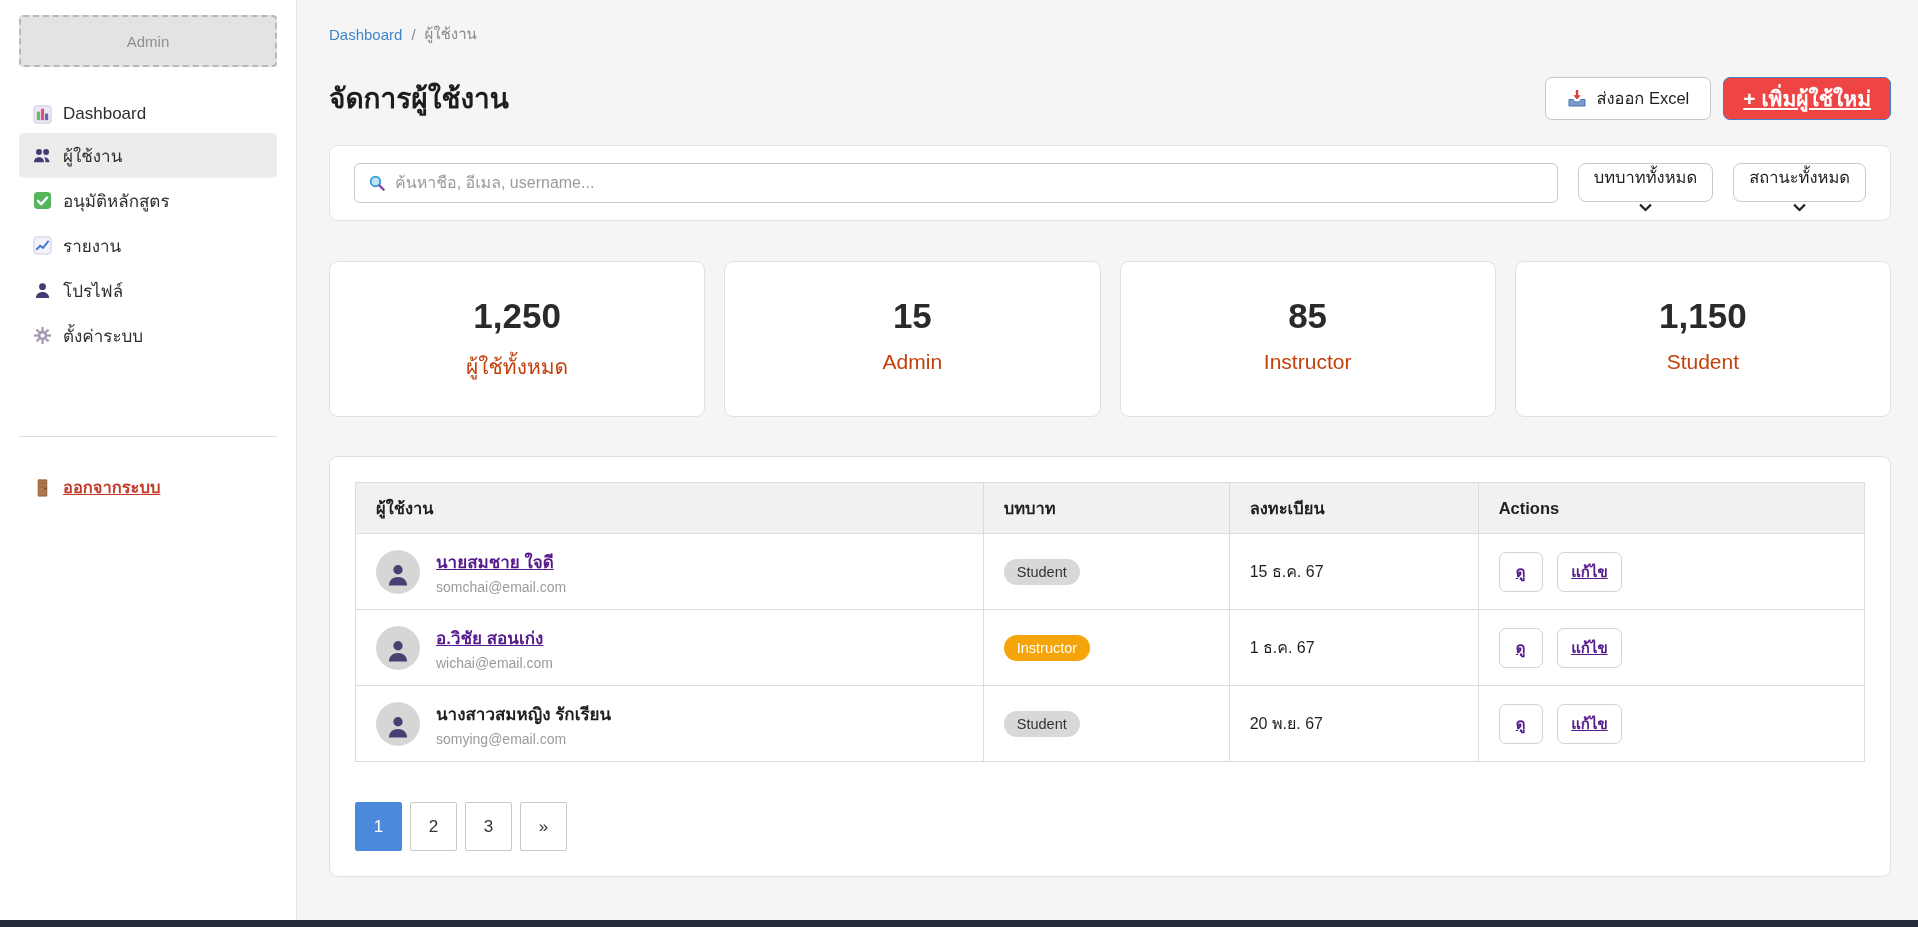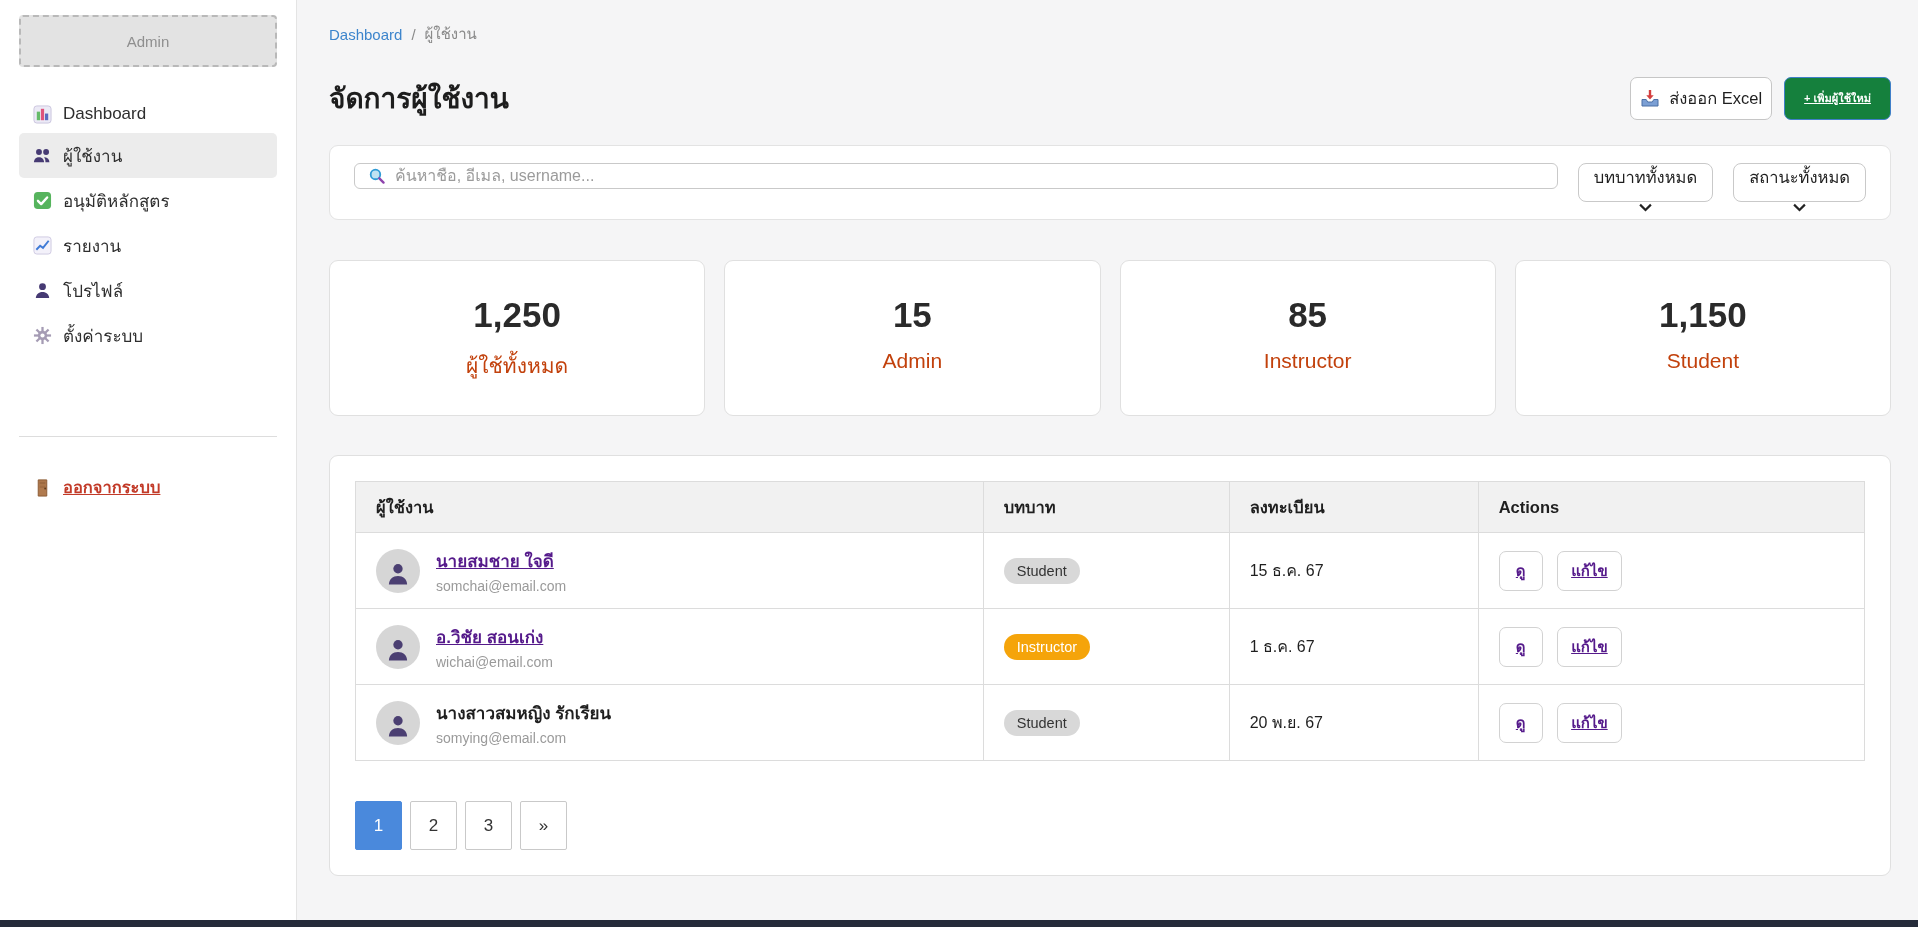--- a/index.html
+++ b/index.html
@@ -20,31 +20,31 @@
   .logout { display:flex; align-items:center; gap:11px; margin:37px 19px 4px; padding:0 14px;
             color:#c23a28; font-size:16.5px; font-weight:bold; text-decoration:underline; cursor:pointer; }
 
   
   .main { flex:1; background:#f5f5f6; padding:12px 27px 0 32px; overflow:hidden; }
   .breadcrumb { display:flex; gap:9px; margin-top:10px; font-size:15px; color:#8a8a8a; align-items:center; }
   .breadcrumb .bc-link { color:#3d85cc; cursor:pointer; }
   .header-row { display:flex; justify-content:space-between; align-items:center; margin-top:30px; }
   .page-title { font-size:28px; font-weight:bold; color:#1d1d1d; }
   .header-actions { display:flex; gap:12px; }
-  .btn-export { height:43px; background:#fff; border:1px solid #c6c6c6; border-radius:7px; padding:0 9px;
+  .btn-export { height:43px; background:#fff; border:1px solid #c6c6c6; border-radius:7px; padding:0 21px;
                 font-size:16.5px; color:#1f1f1f; display:flex; align-items:center; gap:9px; cursor:pointer; }
   .btn-export .icn { width:20px; height:20px; display:inline-flex; }
-  .btn-add { height:43px; background:#15803d; border:1px solid #3f7fc9; border-radius:7px; padding:0 19px;
-             color:#fff; font-size:11px; font-weight:bold; text-decoration:underline;
+  .btn-add { height:43px; background:#ef4444; border:1px solid #3f7fc9; border-radius:7px; padding:0 19px;
+             color:#fff; font-size:21px; font-weight:bold; text-decoration:underline;
              display:flex; align-items:center; cursor:pointer; }
 
   
   .filter-card { margin-top:25px; background:#fff; border:1px solid #e3e3e3; border-radius:9px;
                  padding:17px 24px; display:flex; gap:20px; }
-  .search-box { flex:1; height:26px; border:1px solid #c9c9c9; border-radius:6px; background:#fff;
+  .search-box { flex:1; height:40px; border:1px solid #c9c9c9; border-radius:6px; background:#fff;
                 display:flex; align-items:center; padding:0 13px; gap:9px; }
   .search-box .icn { width:18px; height:18px; display:inline-flex; }
   .search-box input { border:none; outline:none; flex:1; font-size:16px; color:#333; background:transparent;
                       font-family:"Liberation Sans","DejaVu Sans",sans-serif; }
   .search-box input::placeholder { color:#9b9b9b; }
   .select { height:39px; border:1px solid #c9c9c9; border-radius:8px; background:#fff; padding:0 15px;
             display:flex; align-items:center; gap:13px; font-size:16.5px; color:#1f1f1f; cursor:pointer;flex-direction:column; }
   .select .chev { width:13px; height:9px; display:inline-flex; }
 
   

